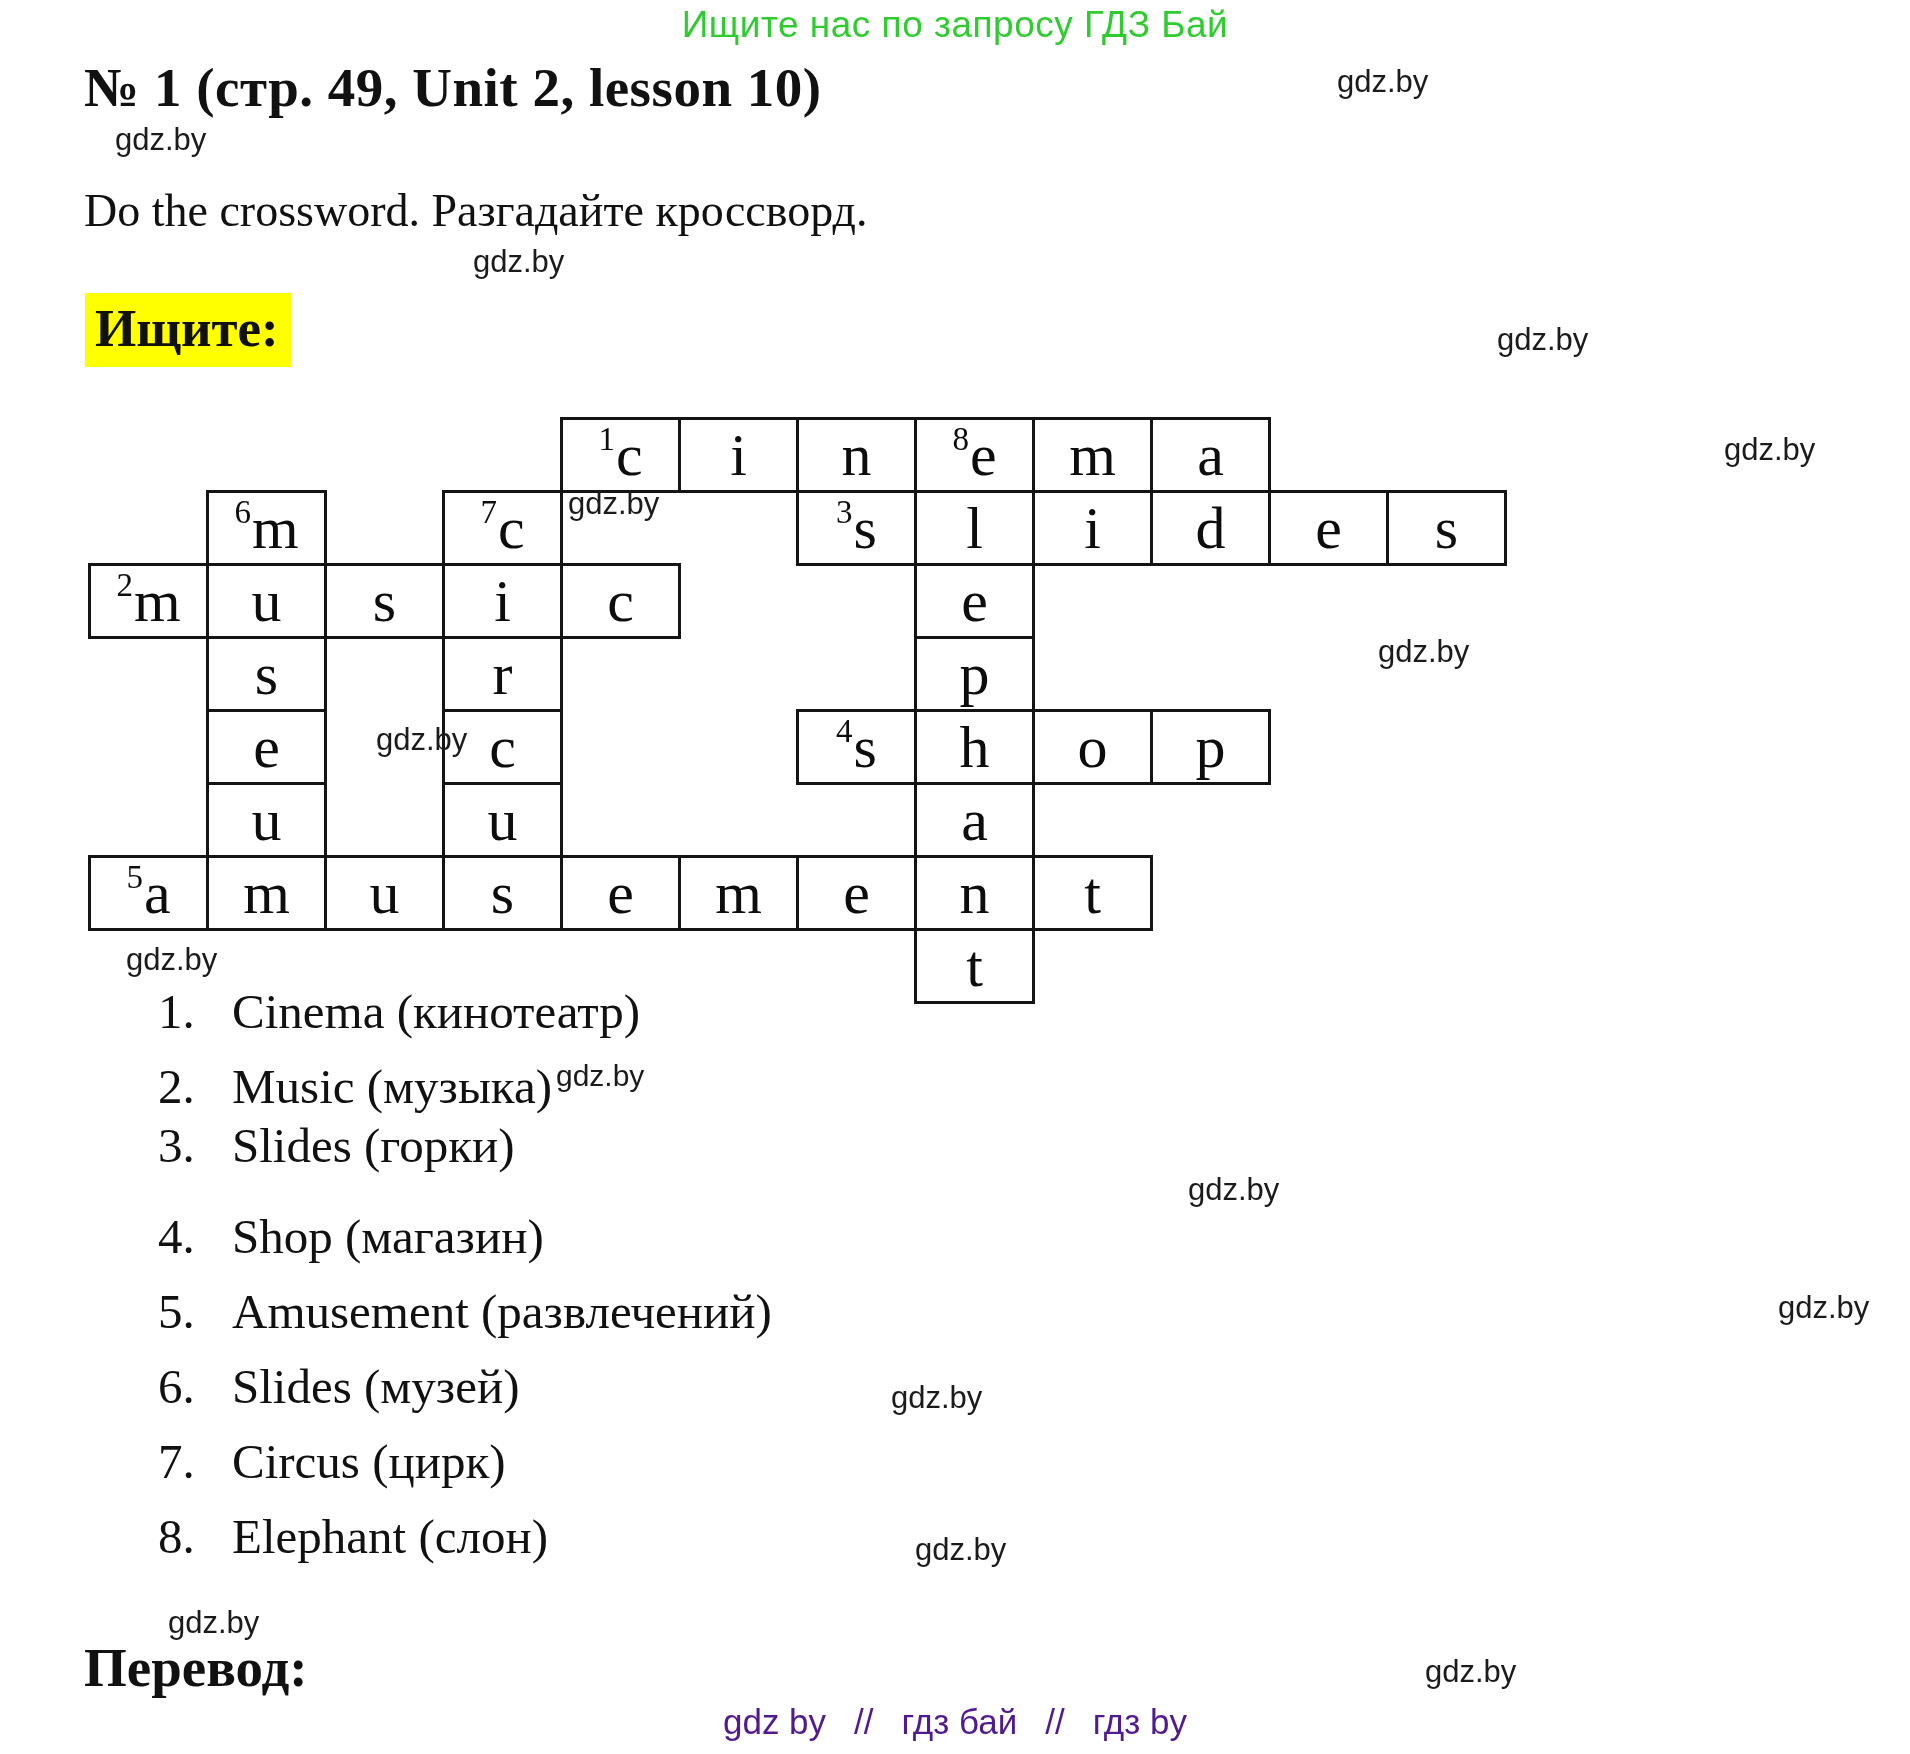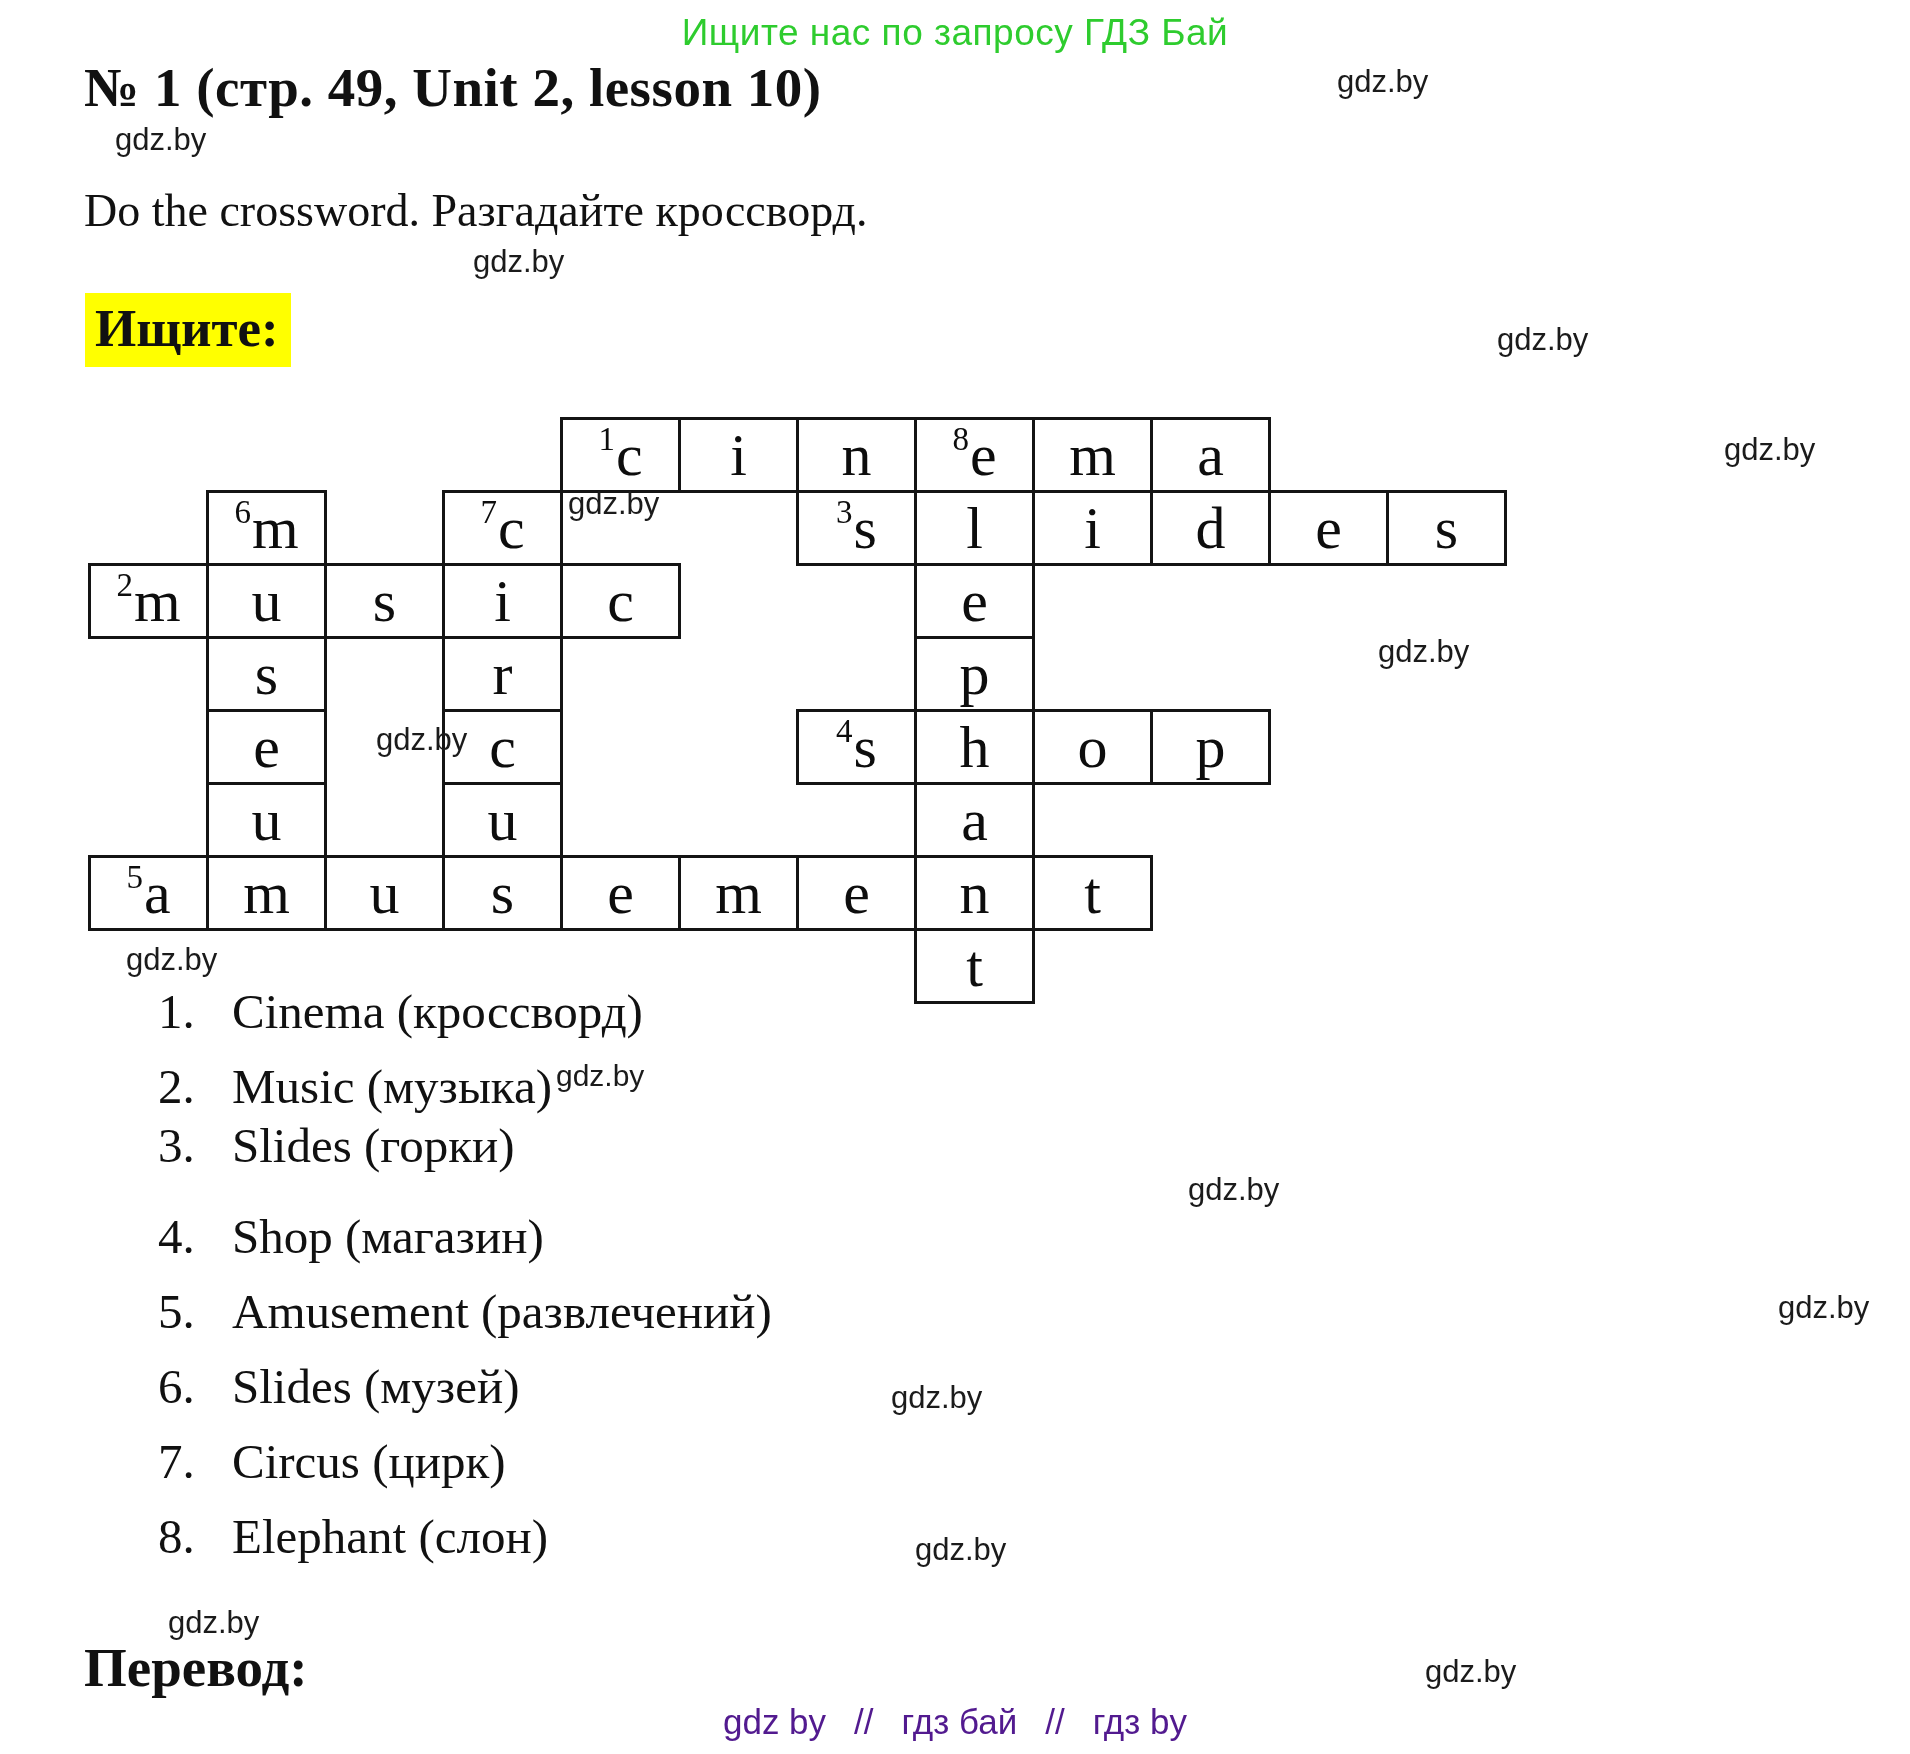--- a/index.html
+++ b/index.html
@@ -65,21 +65,21 @@
 
   .footer{
     left:0;top:1702px;width:100%;text-align:center;
     font-size:35px;color:#521a8f;white-space:nowrap;
   }
   .footer span{margin:0 14px;}
 </style>
 </head>
 <body>
 
-<div class="abs promo sans" style="color: rgb(46, 204, 46); margin-top: 8px;">Ищите нас по запросу ГДЗ Бай</div>
+<div class="abs promo sans" style="color: rgb(46, 204, 46);">Ищите нас по запросу ГДЗ Бай</div>
 
 <div class="abs page-title">№ 1 (стр. 49, Unit 2, lesson 10)</div>
 
 <div class="abs task-line">Do the crossword. Разгадайте кроссворд.</div>
 
 <div class="abs answer-label" style="background: rgb(255, 255, 0);">
   <span>Ищите:</span>
 </div>
 
 <div class="abs grid">
@@ -213,21 +213,21 @@
     </div>
     <div class="cell" style="left: 944px; top: 438px;">
       <span class="ltr">t</span>
     </div>
     <div class="cell" style="left: 826px; top: 511px;">
       <span class="ltr">t</span>
     </div>
   </div>
 
 <div class="abs clues">
-    <div class="clue" style="top: 0px;"><span class="cnum">1.</span><span>Cinema (кроссворд)</span></div>
+    <div class="clue" style="top: 0px;"><span class="cnum">1.</span><span>Cinema (кинотеатр)</span></div>
     <div class="clue" style="top: 75px;"><span class="cnum">2.</span><span>Music (музыка)</span><sup class="wm-inline">gdz.by</sup></div>
     <div class="clue" style="top: 134px;"><span class="cnum">3.</span><span>Slides (горки)</span></div>
     <div class="clue" style="top: 225px;"><span class="cnum">4.</span><span>Shop (магазин)</span></div>
     <div class="clue" style="top: 300px;"><span class="cnum">5.</span><span>Amusement (развлечений)</span></div>
     <div class="clue" style="top: 375px;"><span class="cnum">6.</span><span>Slides (музей)</span></div>
     <div class="clue" style="top: 450px;"><span class="cnum">7.</span><span>Circus (цирк)</span></div>
     <div class="clue" style="top: 525px;"><span class="cnum">8.</span><span>Elephant (слон)</span></div>
   </div>
 
 <div class="abs translation-label">Перевод:</div>

